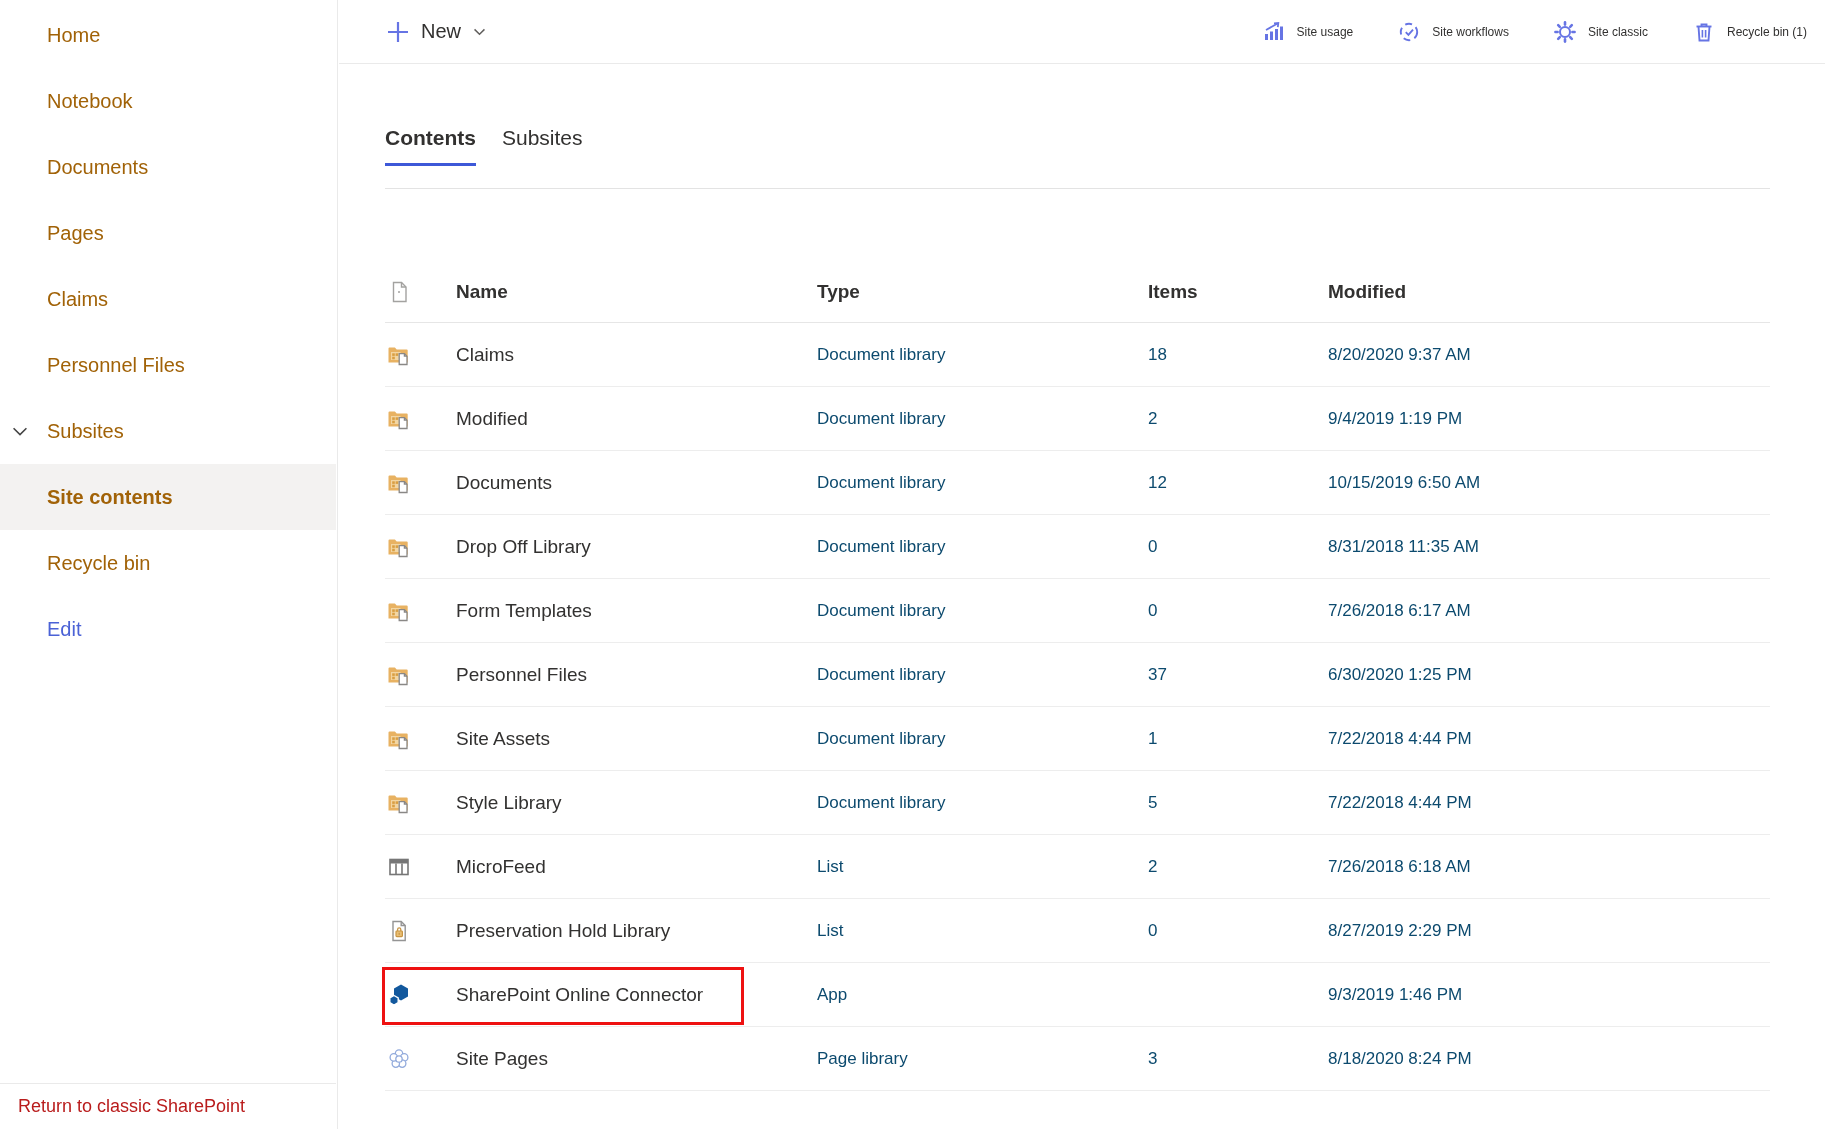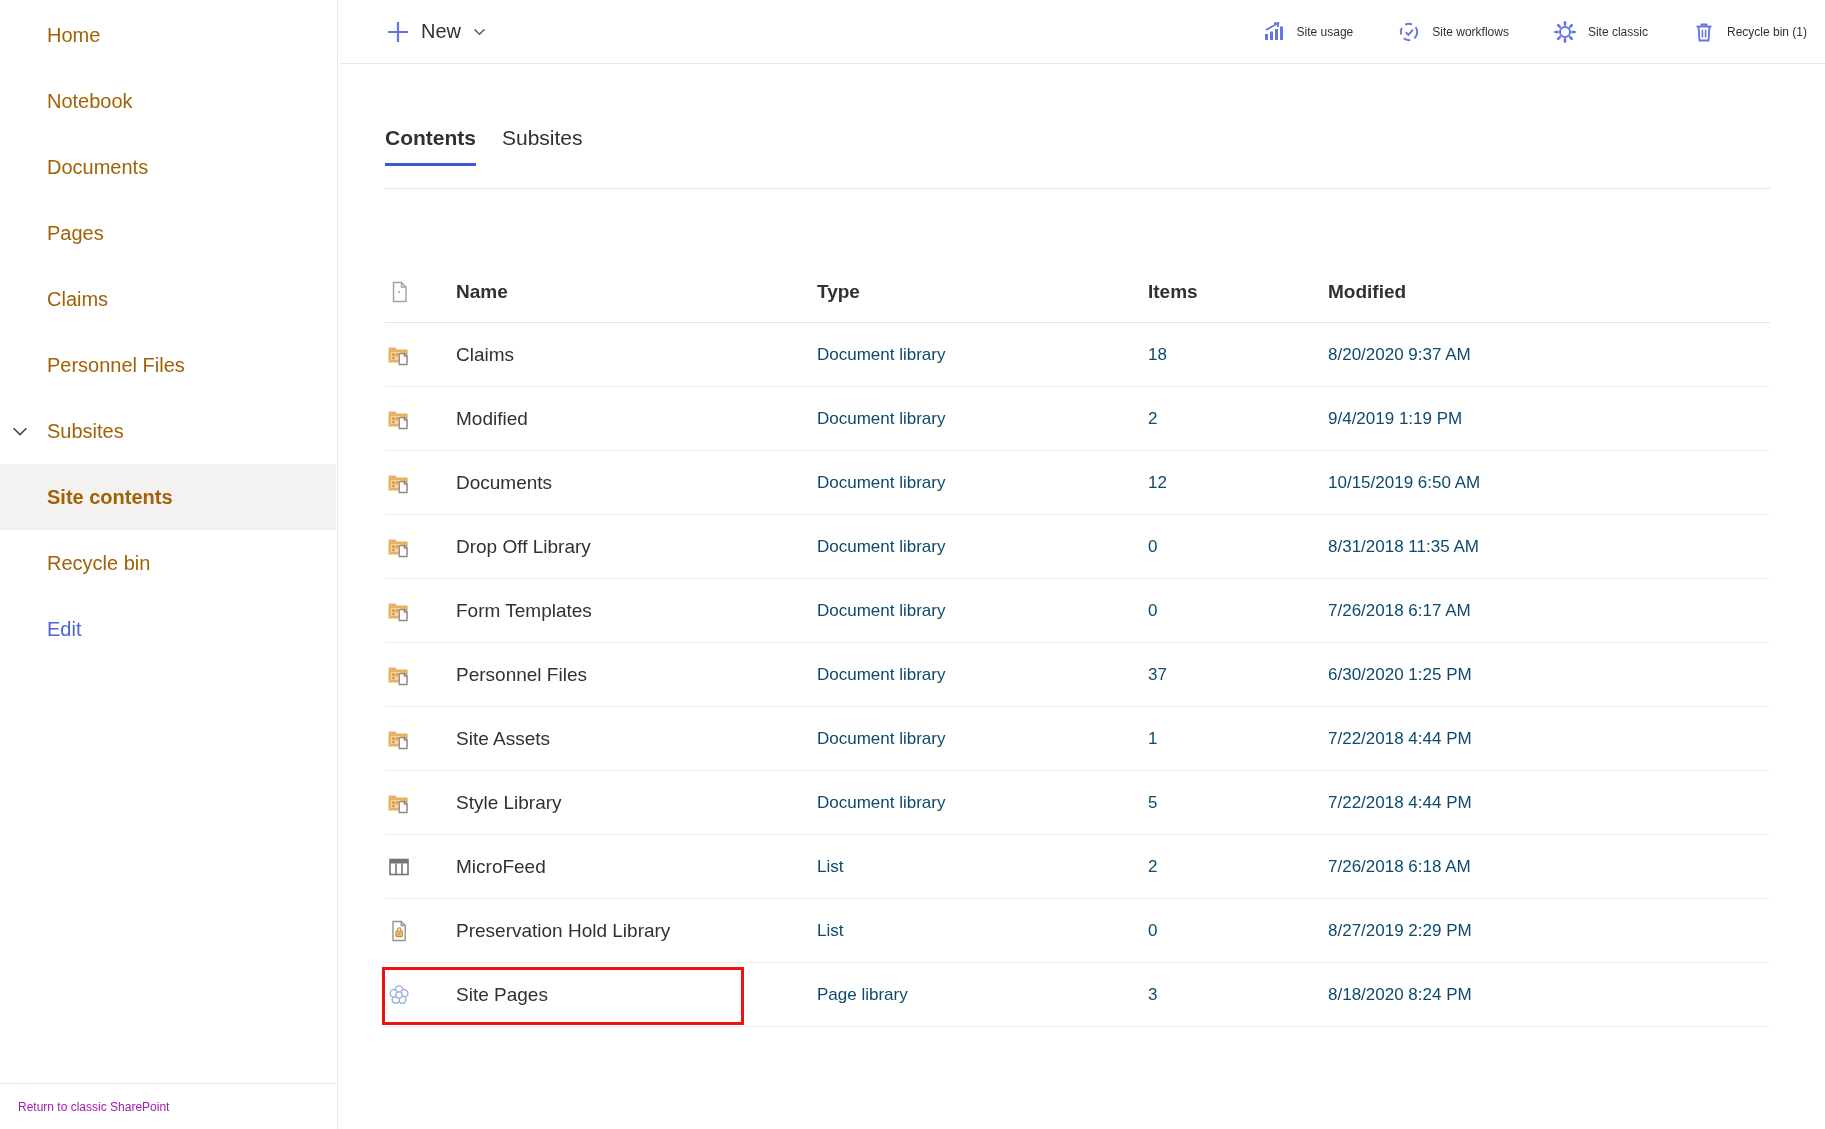--- a/index.html
+++ b/index.html
@@ -10,21 +10,21 @@
   .sidebar { position:absolute; left:0; top:0; width:338px; height:1129px;
     background:#fff; border-right:1px solid #eaeaea; }
   .nav { position:absolute; top:2px; left:0; right:1px; }
   .nav-item { position:relative; height:66px; display:flex; align-items:center;
     padding-left:47px; font-size:20px; color:#a16207; cursor:pointer; }
   .nav-item.active { background:#f3f2f1; font-weight:bold; }
   .nav-item.link { color:#4b62d6; }
   .nav-chevron { position:absolute; left:9px; top:50%; margin-top:-11px; width:22px; height:22px; }
   .sidebar-footer { position:absolute; left:0; right:1px; bottom:0; height:46px;
     border-top:1px solid #eaeaea; display:flex; align-items:center; padding-left:18px; }
-  .sidebar-footer span { font-size:12px; color:#a21caf; cursor:pointer; }
+  .sidebar-footer span { font-size:18px; color:#b91c1c; cursor:pointer; }
 
   
   .main { position:absolute; left:339px; top:0; right:0; bottom:0; }
 
   .cmdbar { position:absolute; left:0; right:0; top:0; height:64px;
     border-bottom:1px solid #eaeaea; display:flex; align-items:center; }
   .new-btn { margin-left:46px; display:flex; align-items:center; gap:10px;
     font-size:20px; cursor:pointer; }
   .cmd-right { margin-left:auto; margin-right:18px; display:flex; align-items:center; gap:44px; }
   .cmd-item { display:flex; align-items:center; gap:11px; font-size:12px; cursor:pointer; white-space:nowrap; }
@@ -350,20 +350,31 @@
           <svg width="24" height="24" viewBox="0 0 24 24">
             <use href="#i-lockdoc"></use>
           </svg>
         </div>
       <div class="cell cell-name">Preservation Hold Library</div>
       <div class="cell cell-type">List</div>
       <div class="cell cell-items">0</div>
       <div class="cell cell-modified">8/27/2019 2:29 PM</div>
     </div>
 
+    <div class="trow">
+      <div class="cell cell-icon">
+          <svg width="24" height="24" viewBox="0 0 24 24">
+            <use href="#i-spo"></use>
+          </svg>
+        </div>
+      <div class="cell cell-name">SharePoint Online Connector</div>
+      <div class="cell cell-type">App</div>
+      <div class="cell cell-items"></div>
+      <div class="cell cell-modified">9/3/2019 1:46 PM</div>
+    </div>
 
     <div class="trow">
       <div class="cell cell-icon">
           <svg width="24" height="24" viewBox="0 0 24 24">
             <use href="#i-sitepages"></use>
           </svg>
         </div>
       <div class="cell cell-name">Site Pages</div>
       <div class="cell cell-type">Page library</div>
       <div class="cell cell-items">3</div>

